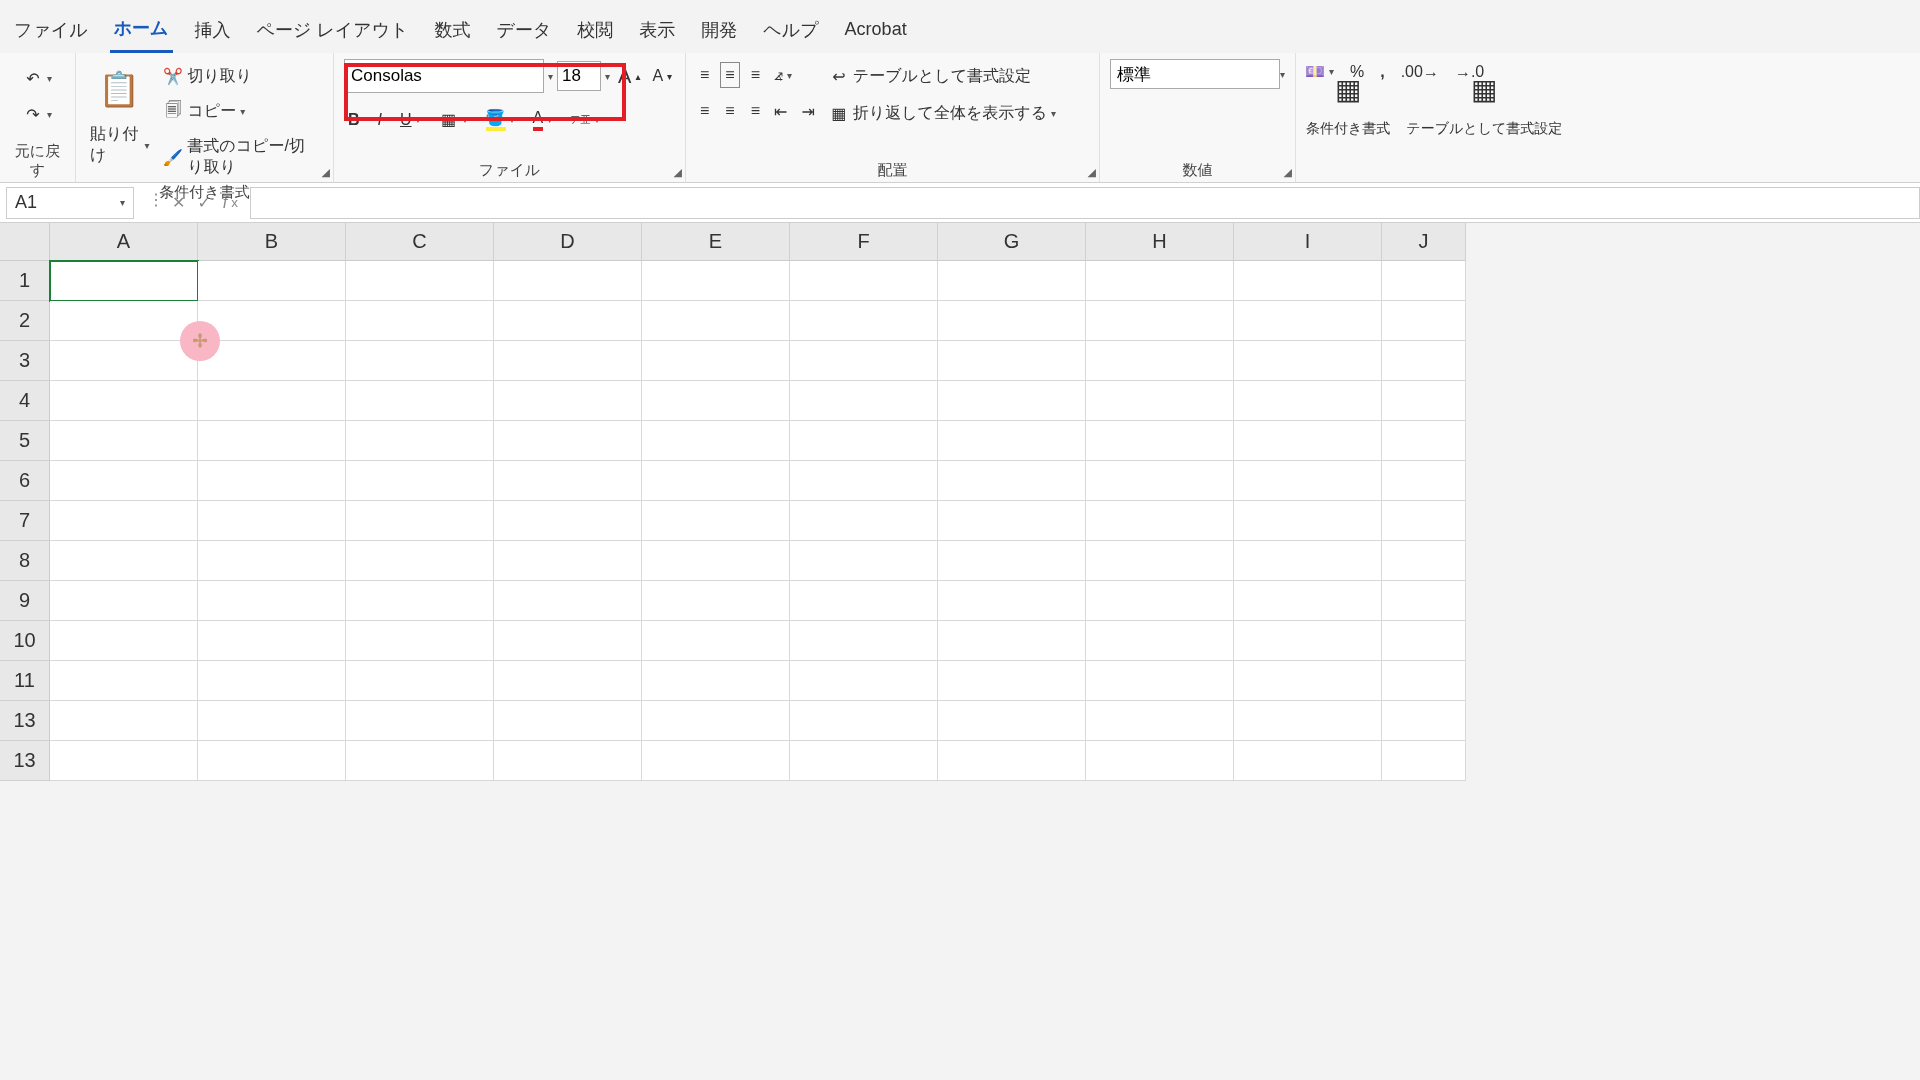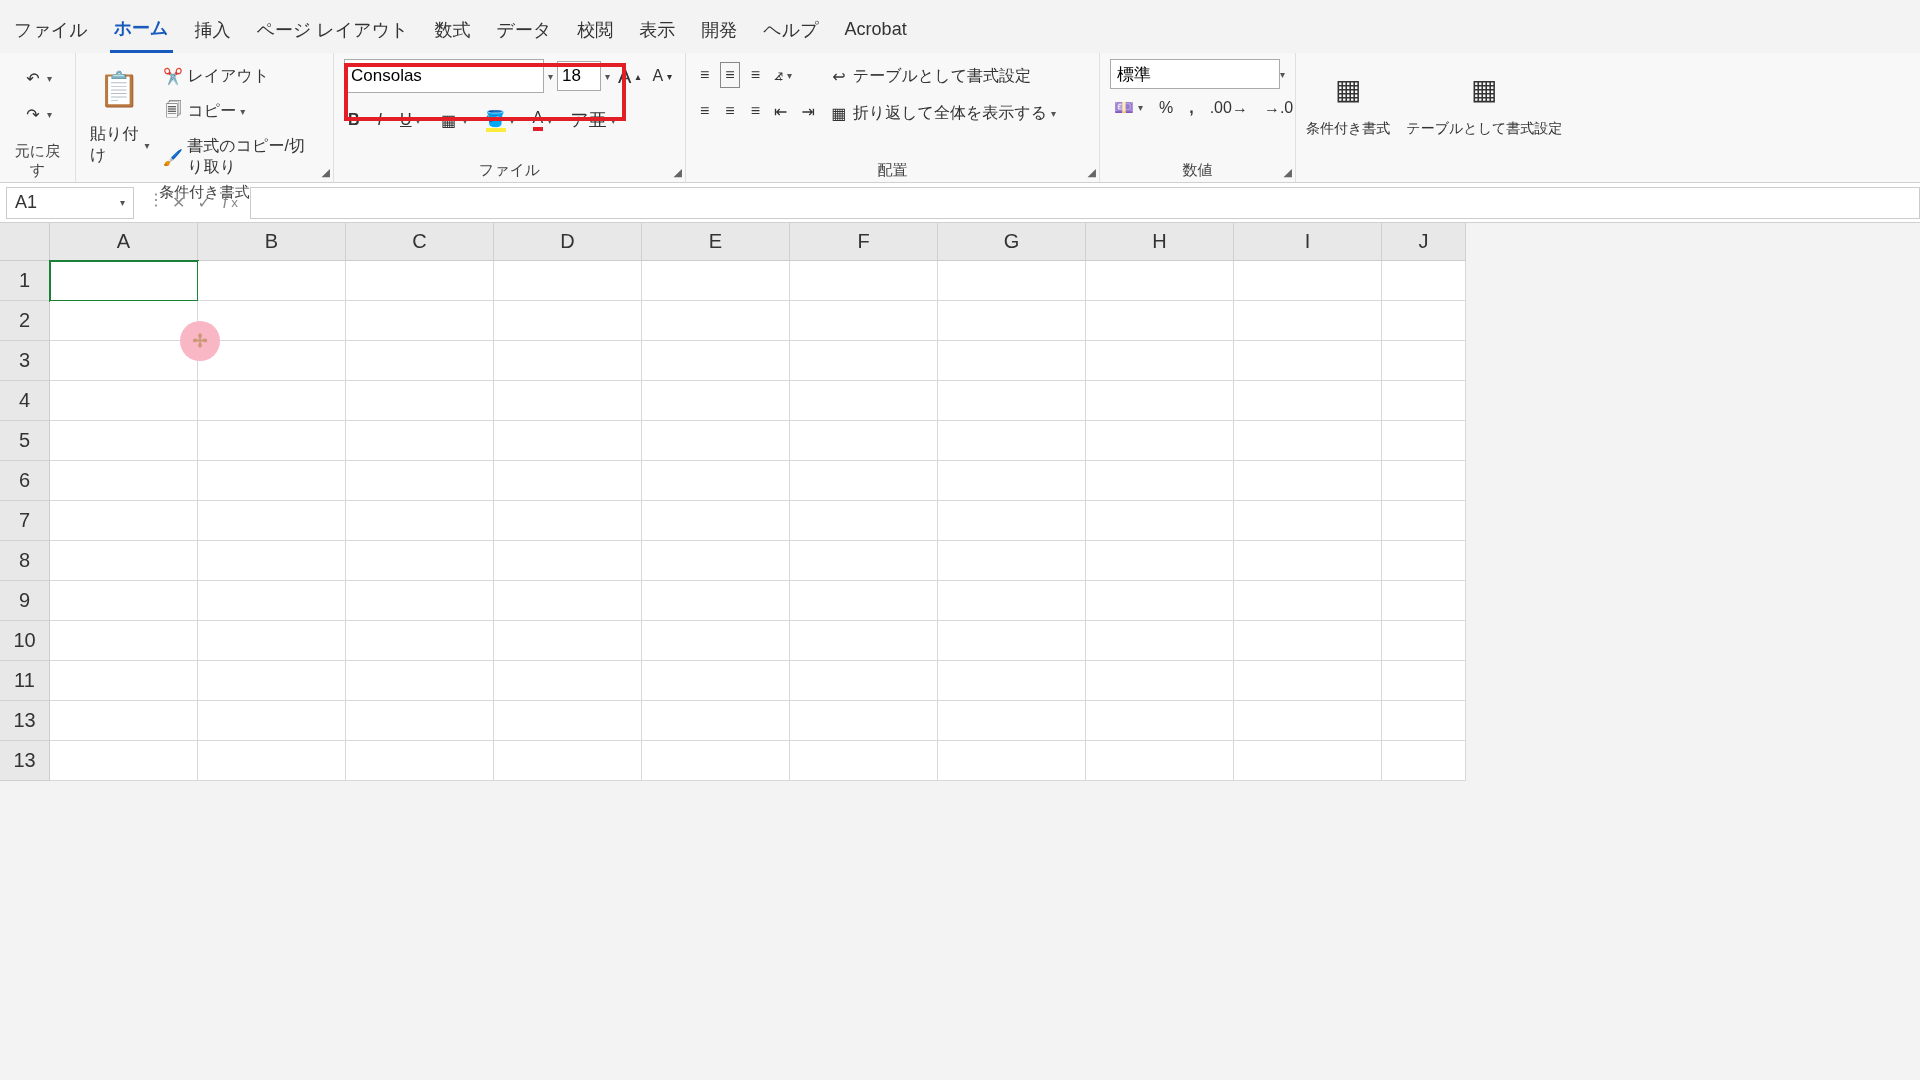--- a/index.html
+++ b/index.html
@@ -87,21 +87,21 @@
       <div class="vstack" style="align-items:center">
         <span class="big-icon">📋</span>
         <span class="btn">
             <span>貼り付け</span>
             <span class="dd">▾</span>
           </span>
       </div>
       <div class="vstack" style="gap:8px;padding-top:4px">
         <span class="btn">
             <span class="ico">✂️</span>
-            <span>レイアウト</span>
+            <span>切り取り</span>
           </span>
         <span class="btn">
             <span class="ico">🗐</span>
             <span>コピー</span> 
             <span class="dd">▾</span>
           </span>
         <span class="btn">
             <span class="ico">🖌️</span>
             <span>書式のコピー/切り取り</span>
           </span>
@@ -139,21 +139,21 @@
           </span>
         <span class="btn">
             <span style="border-bottom:4px solid #ffeb3b;font-size:16px">🪣</span>
             <span class="dd">▾</span>
           </span>
         <span class="btn">
             <span style="border-bottom:4px solid #e41e26;font-size:16px">A</span>
             <span class="dd">▾</span>
           </span>
         <span class="btn">
-            <span style="font-size:18px">ア亜</span>
+            <span style="font-size:10px">ア亜</span>
             <span class="dd">▾</span>
           </span>
       </div>
     </div>
     <div class="group-label">ファイル</div>
     <span class="expand">◢</span>
   </div>
 
   <div class="group" style="width:414px">
     <div class="group-body">
@@ -189,21 +189,21 @@
             <span>折り返して全体を表示する</span> 
             <span class="dd">▾</span>
           </span>
       </div>
     </div>
     <div class="group-label">配置</div>
     <span class="expand">◢</span>
   </div>
 
   <div class="group" style="width:196px">
-    <div class="group-body" style="flex-direction:column;gap:6px">
+    <div class="group-body" style="flex-direction:row;gap:16px">
       <div style="display:flex;align-items:center">
         <input class="num-sel" value="標準" style="">
           <span class="dd">▾</span>
       </div>
       <div style="display:flex;gap:8px">
         <span class="btn">💷<span class="dd">▾</span></span>
         <span class="btn">%</span>
         <span class="btn">
             <b>,</b>
           </span>

